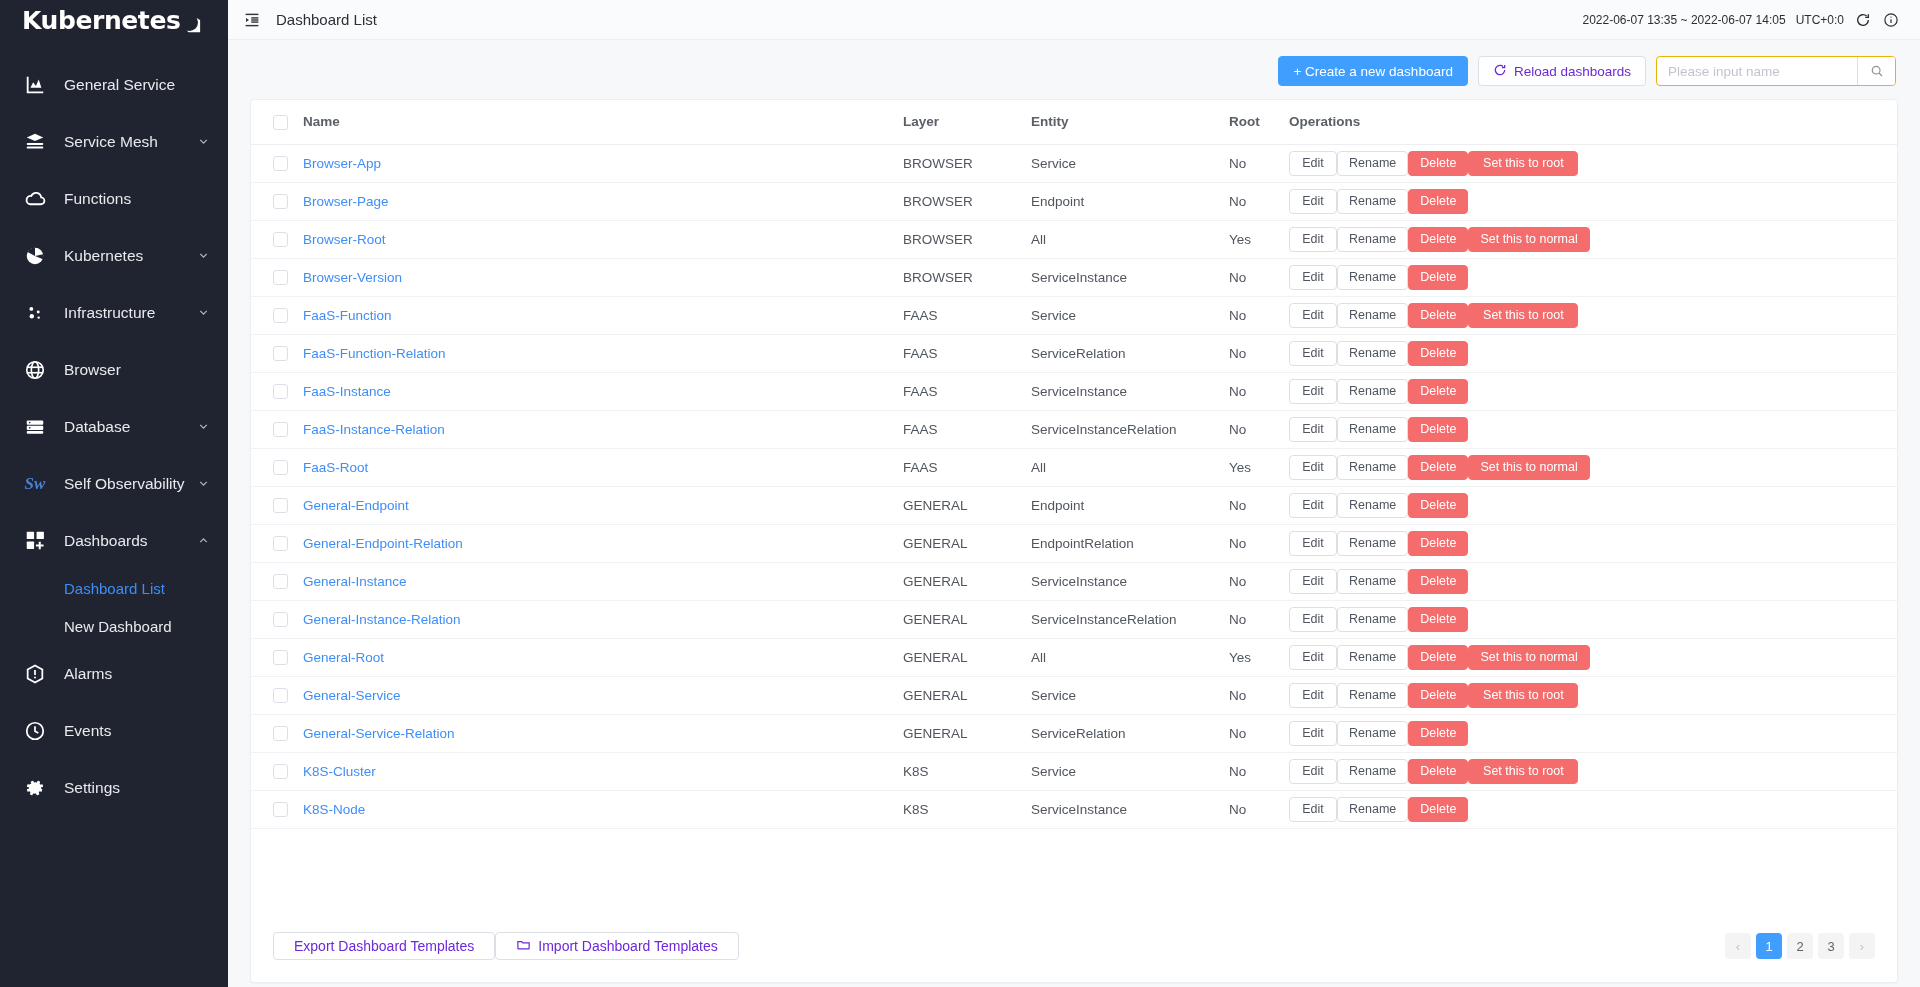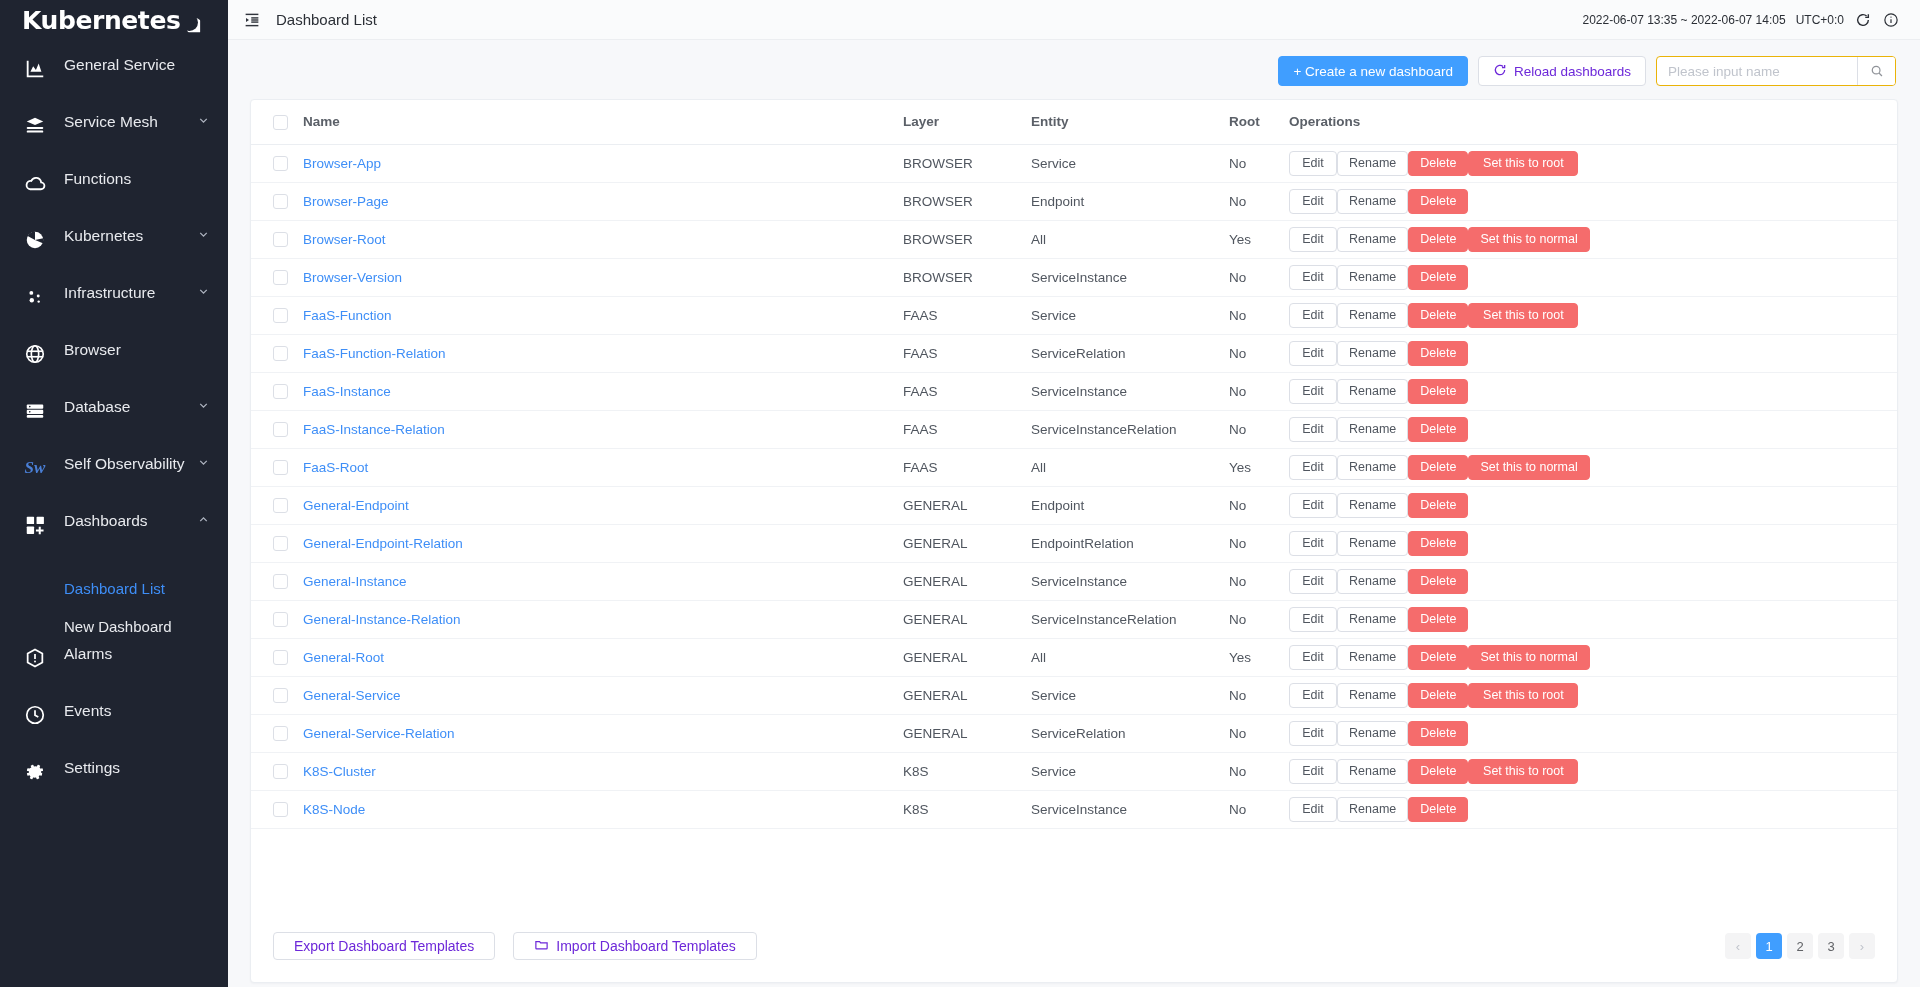--- a/index.html
+++ b/index.html
@@ -35,21 +35,21 @@
     position: relative; margin-left: 1px; top: 2px;
   }
   .brand-moon::before {
     content: ""; position: absolute; inset: 0;
     border-radius: 50%;
     box-shadow: 5px 4px 0 0 #ffffff;
     clip-path: polygon(40% 0, 110% 0, 110% 110%, 30% 110%);
   }
   .nav { padding-top: 16px; }
   .nav-item {
-    display: flex; 
+    display: flex; align-items: center;
     height: 57px;
     padding-left: 22px; padding-right: 18px;
     cursor: pointer;
     color: #e8eaee;
     font-size: 15.5px;
   }
   .nav-icon {
     width: 26px; height: 26px; flex: 0 0 26px;
     margin-right: 16px;
     display: flex; align-items: center; justify-content: center;
@@ -713,21 +713,21 @@
                     <button class="obtn obtn-plain">Rename</button>
                     <button class="obtn obtn-danger">Delete</button>
                   </div>
                 </td>
               </tr>
             </tbody>
         </table>
 
         <div class="tfoot">
           <button class="btn btn-default">Export Dashboard Templates</button>
-          <button class="btn btn-default" style="margin-left:18px;">
+          <button class="btn btn-default" style="margin-left:0;">
             <span>
               <svg width="15" height="15" viewBox="0 0 24 24" fill="none" stroke="currentColor" stroke-width="1.9">
                   <path d="M3 7.5h6l1.6 2H21v8.5a1 1 0 0 1-1 1H4a1 1 0 0 1-1-1V7.5z"></path>
                 </svg>
             </span>
             <span>Import Dashboard Templates</span>
           </button>
           <div class="pager" id="pager">
               <div class="pg arrow">‹</div>
               <div class="pg active">1</div>

